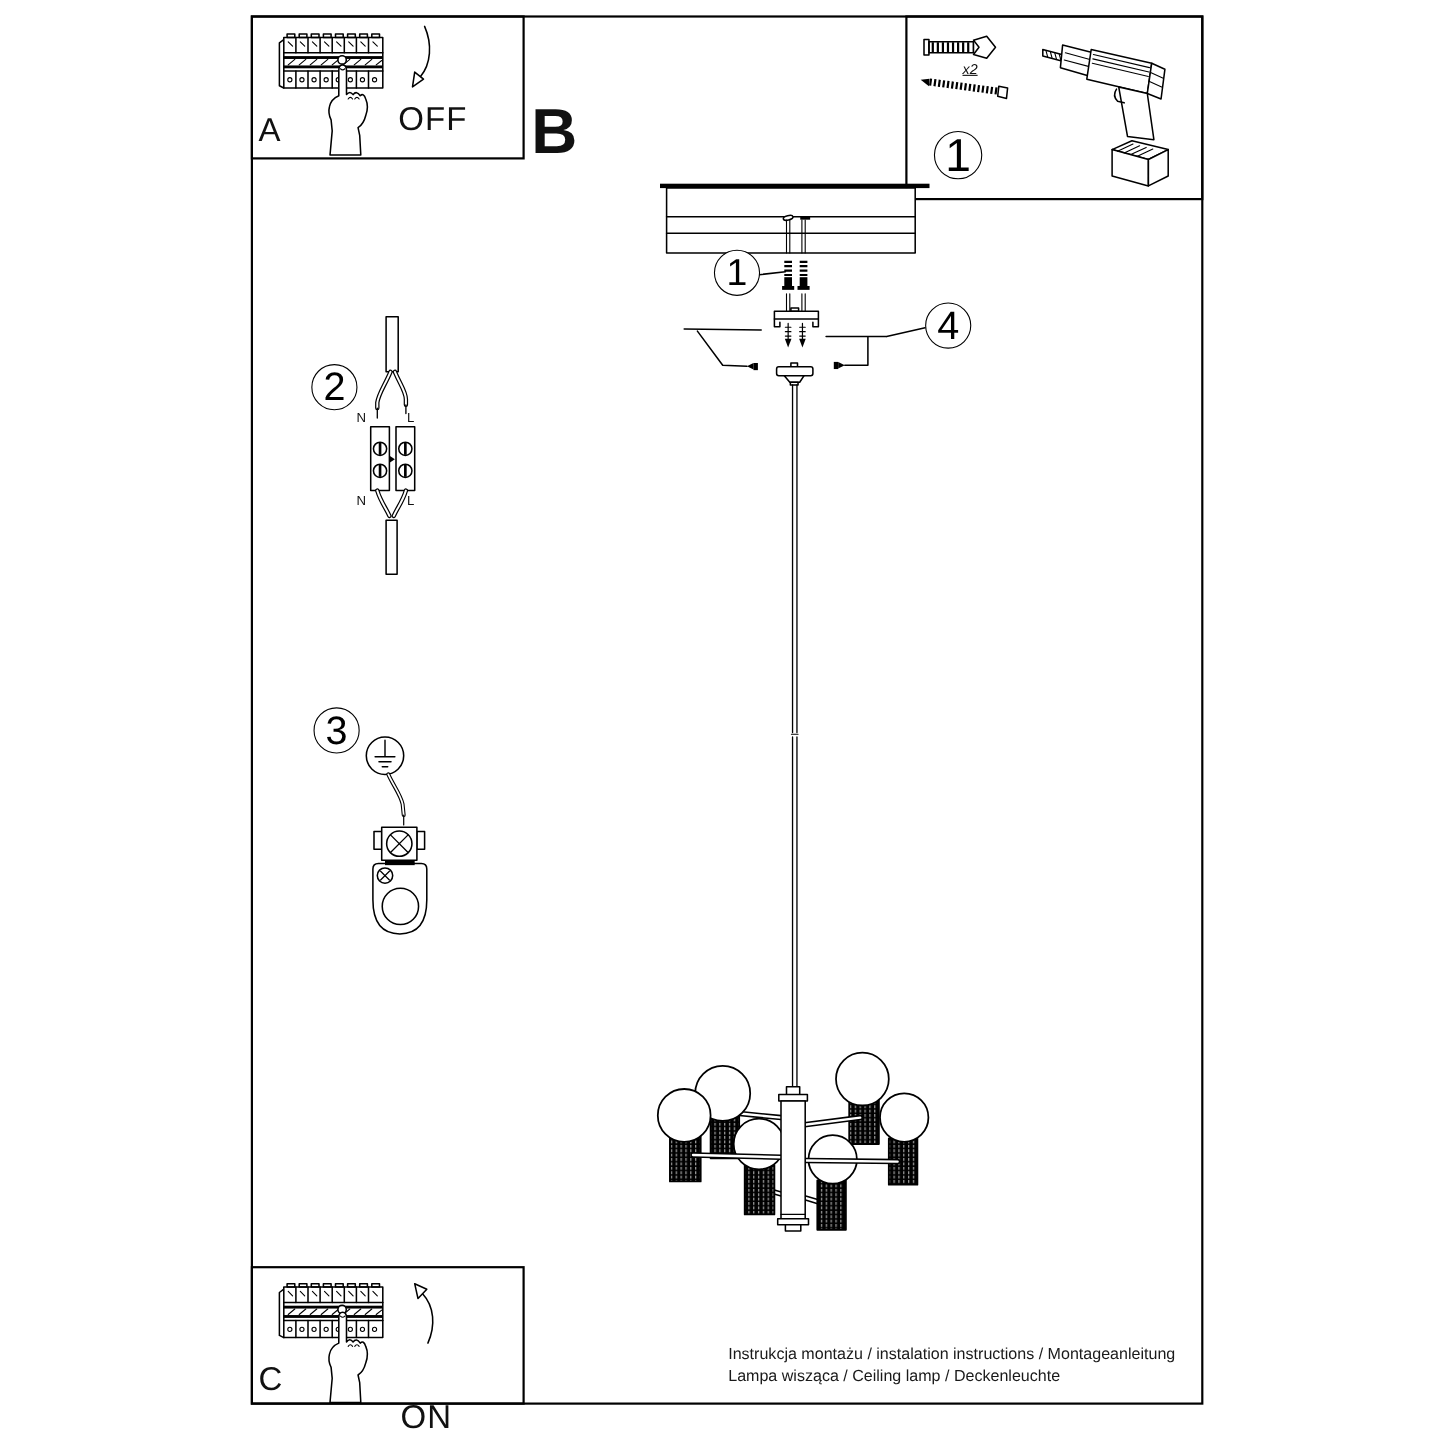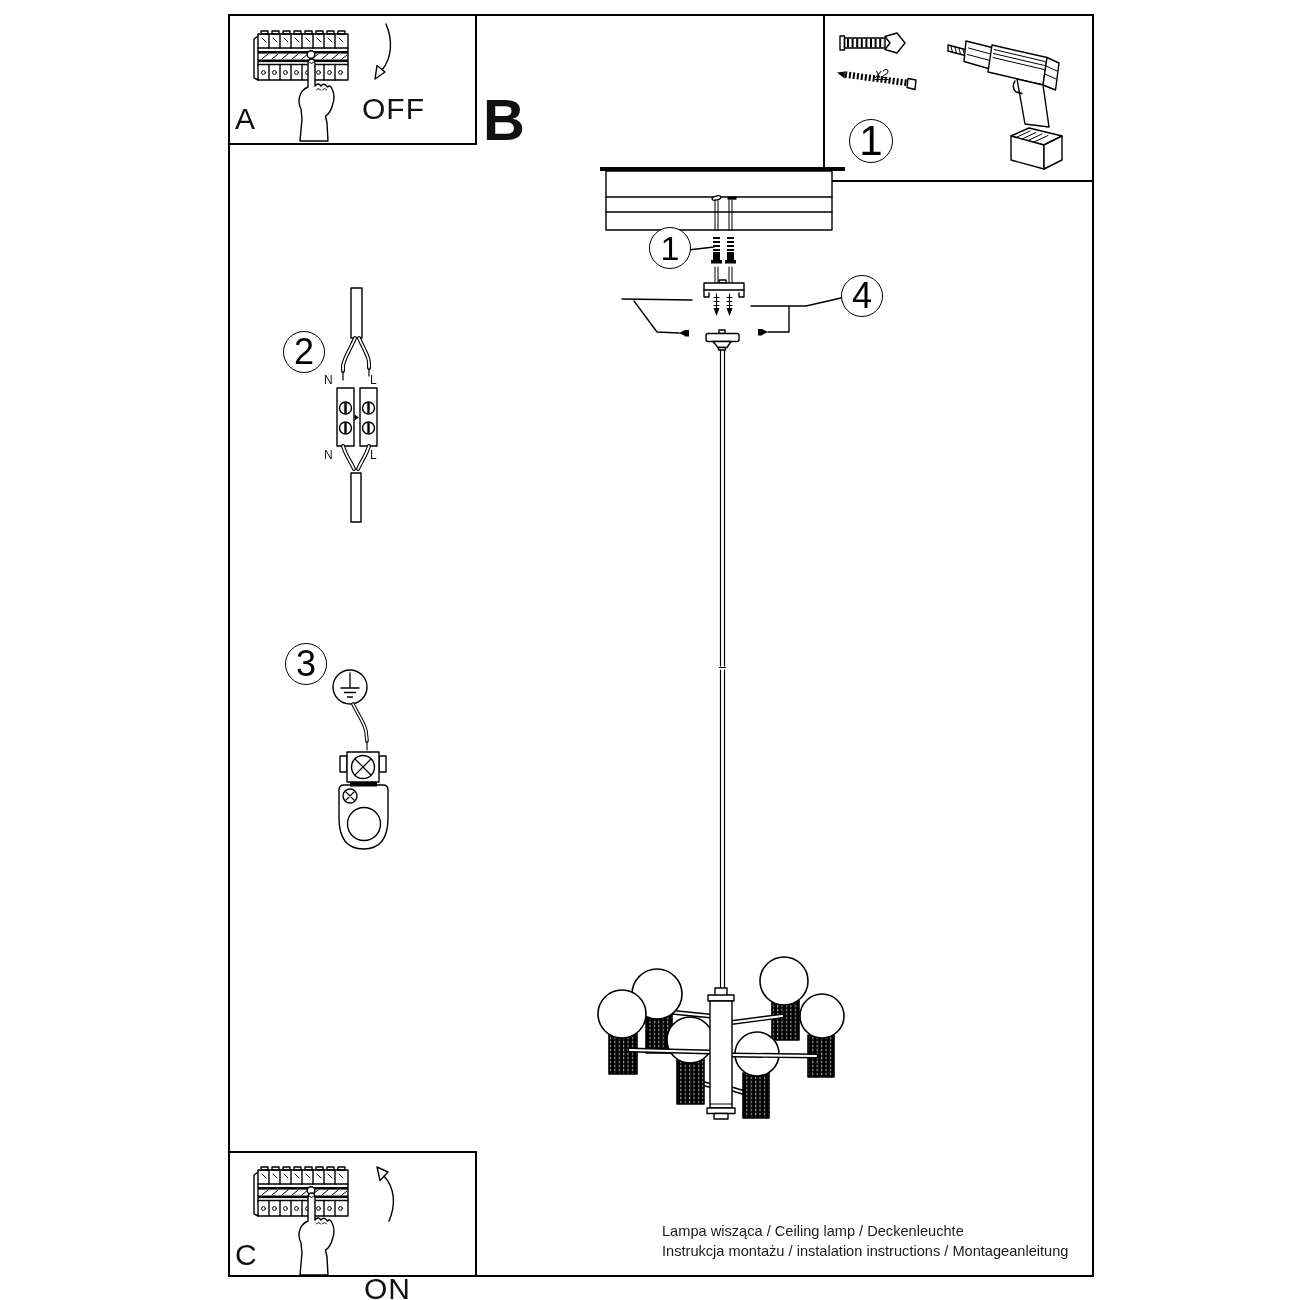--- a/index.html
+++ b/index.html
@@ -275,31 +275,31 @@
       </g>
     </g>
   </svg>
 
   <div class="letter" style="left:235px;top:102px;">A</div>
   <div class="action" style="left:362px;top:92px;">OFF</div>
   <div class="big-letter" style="left:483px;top:86px;">B</div>
   <div class="letter" style="left:235px;top:1238px;">C</div>
   <div class="action" style="left:364px;top:1228px;margin-top:44px;">ON</div>
 
-  <div class="qty" style="left:875px;top:66px;text-decoration:underline;">x2</div>
+  <div class="qty" style="left:875px;top:55px;text-decoration:underline;">x2</div>
 
   <div class="callout" style="left:849px;top:119px;width:42px;height:42px;font-size:42px;">1</div>
   <div class="callout" style="left:649px;top:227px;width:40px;height:40px;font-size:34px;">1</div>
   <div class="callout" style="left:841px;top:275px;width:40px;height:40px;font-size:36px;">4</div>
   <div class="callout" style="left:283px;top:331px;width:40px;height:40px;font-size:36px;">2</div>
   <div class="callout" style="left:285px;top:643px;width:40px;height:40px;font-size:36px;">3</div>
 
   <div class="wirelabel" style="left:324px;top:373px;">N</div>
   <div class="wirelabel" style="left:370px;top:373px;">L</div>
   <div class="wirelabel" style="left:324px;top:448px;">N</div>
   <div class="wirelabel" style="left:370px;top:448px;">L</div>
 
   <div class="footer">
+    <div>Instrukcja montażu / instalation instructions / Montageanleitung</div>
     <div>Lampa wisząca / Ceiling lamp / Deckenleuchte</div>
-    <div>Instrukcja montażu / instalation instructions / Montageanleitung</div>
   </div>
 
 </div>
 
 </body></html>

